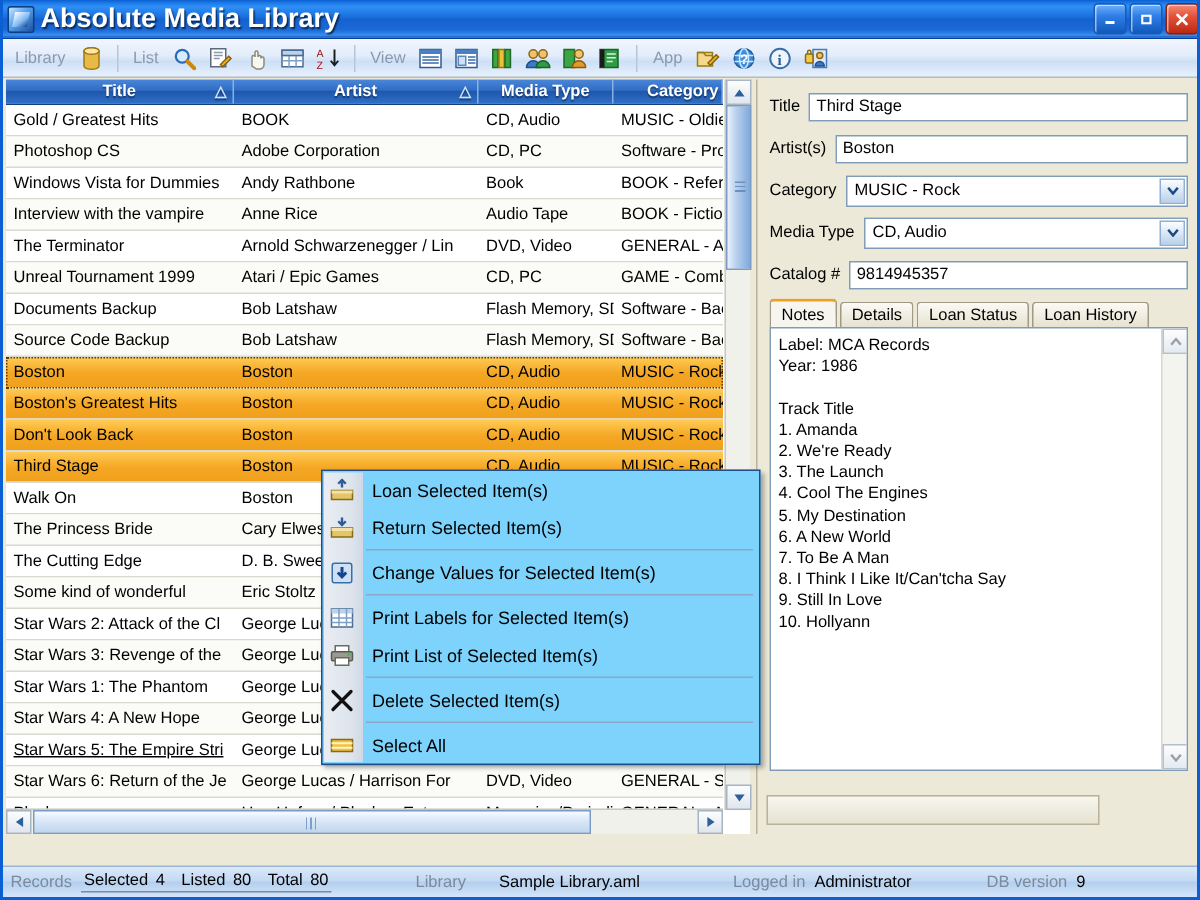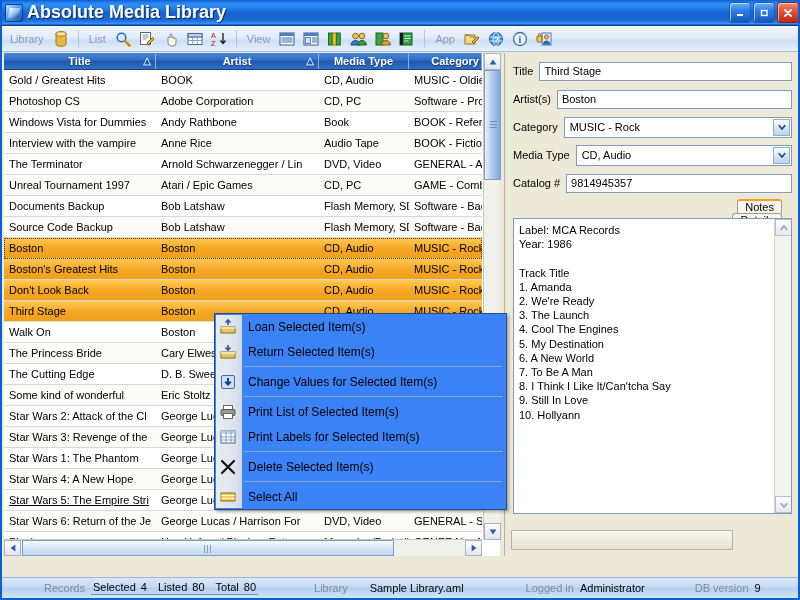--- a/index.html
+++ b/index.html
@@ -167,21 +167,21 @@
     display:flex; align-items:center; padding-left:5px; font-size:11px; color:#000;
     margin-left: 6px; position: relative;
   }
   .fsel .arrow {
     position:absolute; right:1px; top:1px; width:17px; height:17px;
     background: linear-gradient(to bottom,#fbfdff 0%, #dde9f7 45%, #b9d0ea 100%);
     border:1px solid #8fb0d4; display:flex; align-items:center; justify-content:center;
   }
 
   
-  .tabs { display:flex; align-items:flex-end; margin: 4px 16px 0 8px; height: 19px; flex-direction: column; }
+  .tabs { display:flex; align-items:flex-end; margin: 4px 16px 0 8px; height: 19px; }
   .tab {
     height: 17px; padding: 0 7px; font-size:11px; color:#000;
     background: linear-gradient(to bottom,#fbfaf4,#e6e2d0);
     border:1px solid #9e9a86; border-bottom:none;
     border-radius: 3px 3px 0 0; display:flex; align-items:center; margin-right:2px;
   }
   .tab.active {
     height: 19px; background: #f6f5ee;
     border-top: 2px solid #f0a020;
     font-weight: normal; z-index:2;
@@ -207,30 +207,30 @@
     position:absolute; left: 6px; bottom: 6px; width: 222px; height: 20px;
     background: linear-gradient(to bottom,#f7f6ef,#e6e3d2);
     border: 1px solid #b6b29c;
   }
 
   
   .statusbar {
     position:absolute; left:0; bottom:0; width: 796px; height: 21px;
     background: linear-gradient(to bottom,#dce9fa 0%, #c3d9f3 45%, #b4cfee 52%, #d4e5fa 100%);
     border-top: 1px solid #9bb7d8;
-    display:flex; align-items:center; font-size:11px; color:#000;padding-left:37px;
+    display:flex; align-items:center; font-size:11px; color:#000;
   }
   .sb-dim { color:#7b8a9c; }
   .sb-grp { display:flex; align-items:center; gap:5px; }
   .sb-under { border-bottom: 1px solid #7b8a9c; padding: 0 2px 1px 2px; }
 
   
   .ctxmenu {
     position:absolute; left: 212px; top: 313px; width: 293px;
-    background: #3b82f6; border: 1px solid #1f4e8c;
+    background: #7dd3fc; border: 1px solid #1f4e8c;
     box-shadow: 2px 2px 3px rgba(0,0,0,.3);
     z-index: 50;
   }
   .ctx-gutter {
     position:absolute; left:1px; top:1px; width:26px; bottom:1px;
     background: linear-gradient(to right,#e9edf3 0%, #dde4ec 70%, #cfd8e4 100%);
   }
   .ctx-item {
     position: relative; display:flex; align-items:center; height: 25px;
     font-size: 12px; color:#000; padding-left: 33px; z-index:2;
@@ -434,21 +434,21 @@
           <div class="lp-cell" style="width: 90px;">Audio Tape</div>
           <div class="lp-cell" style="width: 73px;">BOOK - Fiction</div>
         </div>
         <div class="lp-row">
           <div class="lp-cell" style="width: 152px;">The Terminator</div>
           <div class="lp-cell" style="width: 163px;">Arnold Schwarzenegger / Lin</div>
           <div class="lp-cell" style="width: 90px;">DVD, Video</div>
           <div class="lp-cell" style="width: 73px;">GENERAL - Acti</div>
         </div>
         <div class="lp-row alt">
-          <div class="lp-cell" style="width: 152px;">Unreal Tournament 1997</div>
+          <div class="lp-cell" style="width: 152px;">Unreal Tournament 1999</div>
           <div class="lp-cell" style="width: 163px;">Atari / Epic Games</div>
           <div class="lp-cell" style="width: 90px;">CD, PC</div>
           <div class="lp-cell" style="width: 73px;">GAME - Combat</div>
         </div>
         <div class="lp-row">
           <div class="lp-cell" style="width: 152px;">Documents Backup</div>
           <div class="lp-cell" style="width: 163px;">Bob Latshaw</div>
           <div class="lp-cell" style="width: 90px;">Flash Memory, SD</div>
           <div class="lp-cell" style="width: 73px;">Software - Backu</div>
         </div>
@@ -698,38 +698,38 @@
             <svg width="16" height="16" viewBox="0 0 16 16">
               <rect x="1.5" y="1.5" width="13" height="13" rx="1.5" fill="#cfe0f5" stroke="#3a6ea8"></rect>
               <path d="M8 4 V10 M5.2 7.6 L8 10.6 L10.8 7.6" stroke="#14468f" stroke-width="2" fill="none"></path>
             </svg>
           </span>
           <span>Change Values for Selected Item(s)</span>
         </div>
         <div class="ctx-sep"></div>
         <div class="ctx-item">
           <span class="ctx-icon">
+            <svg width="16" height="14" viewBox="0 0 16 14">
+              <rect x="1" y="1" width="14" height="12" fill="#fff" stroke="#4b6b92"></rect>
+              <rect x="1" y="1" width="14" height="3" fill="#b9d2ee"></rect>
+              <path d="M1 7h14M1 10h14M6 1v12M11 1v12" stroke="#7fa0c6"></path>
+            </svg>
+          </span>
+          <span>Print Labels for Selected Item(s)</span>
+        </div>
+        <div class="ctx-item">
+          <span class="ctx-icon">
             <svg width="16" height="16" viewBox="0 0 16 16">
               <rect x="3.5" y="1.5" width="9" height="4" fill="#fff" stroke="#6a6a60"></rect>
               <rect x="1" y="5.5" width="14" height="6" rx="1" fill="#9a9a90" stroke="#5a5a52"></rect>
               <rect x="3.5" y="9.5" width="9" height="5" fill="#fff" stroke="#6a6a60"></rect>
               <circle cx="12.6" cy="7.4" r="0.9" fill="#37c04a"></circle>
             </svg>
           </span>
           <span>Print List of Selected Item(s)</span>
-        </div>
-        <div class="ctx-item">
-          <span class="ctx-icon">
-            <svg width="16" height="14" viewBox="0 0 16 14">
-              <rect x="1" y="1" width="14" height="12" fill="#fff" stroke="#4b6b92"></rect>
-              <rect x="1" y="1" width="14" height="3" fill="#b9d2ee"></rect>
-              <path d="M1 7h14M1 10h14M6 1v12M11 1v12" stroke="#7fa0c6"></path>
-            </svg>
-          </span>
-          <span>Print Labels for Selected Item(s)</span>
         </div>
         <div class="ctx-sep"></div>
         <div class="ctx-item">
           <span class="ctx-icon">
             <svg width="16" height="16" viewBox="0 0 16 16">
               <path d="M2 2 L14 14 M14 2 L2 14" stroke="#111" stroke-width="2.2" stroke-linecap="round"></path>
             </svg>
           </span>
           <span>Delete Selected Item(s)</span>
         </div>

